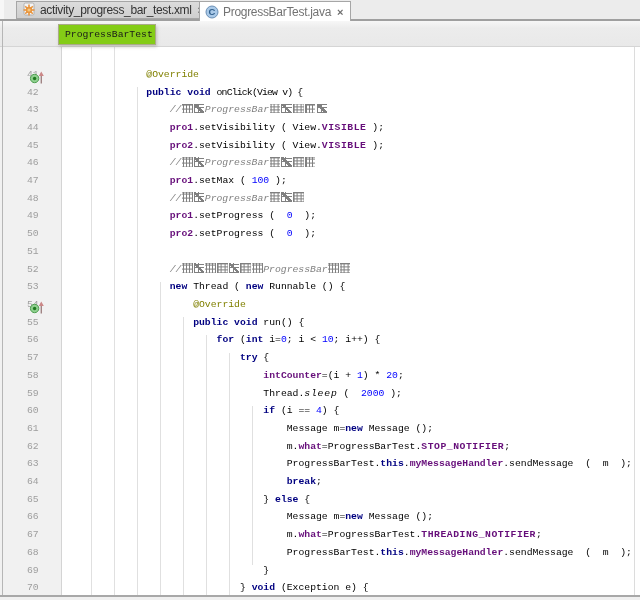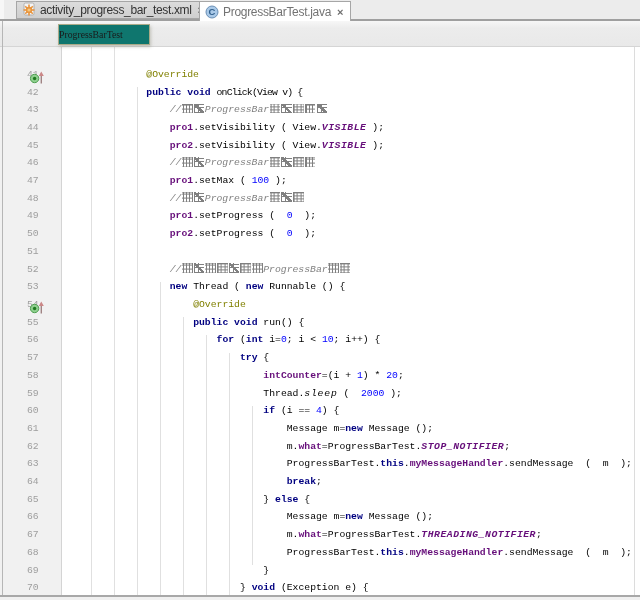--- a/index.html
+++ b/index.html
@@ -14,42 +14,42 @@
   #tab1 .lbl{font-size:12px;color:#333;letter-spacing:-0.35px;margin-left:3px;}
   #tab2{left:199px;top:1px;height:20px;background:#fff;
         border:1px solid #a6a6a6;border-bottom:none;display:flex;align-items:center;padding:0 6px 0 5px;}
   #tab2 .lbl{font-size:12px;color:#737373;letter-spacing:-0.3px;margin-left:4px;}
   .closex{font-size:11px;color:#6e6e6e;margin-left:6px;font-weight:bold;}
 
   
   #navband{left:0;top:21px;width:640px;height:25px;
            background:linear-gradient(to bottom,#f7f7f7 0%,#ececec 28%,#e9e9e9 100%);
            border-bottom:1px solid #d5d5d5;}
-  #tooltip{left:58px;top:24px;width:90px;height:19px;background:#0f766e;border:1px solid #aaaa88;
-           font-family:Liberation Serif, serif;font-size:9.75px;color:#1a1a1a;
-           line-height:19px;box-shadow:1px 2px 3px rgba(120,120,100,0.35);}
+  #tooltip{left:58px;top:24px;width:90px;height:19px;background:#84cc16;border:1px solid #aaaa88;
+           font-family:Liberation Mono, monospace;font-size:9.75px;color:#1a1a1a;
+           line-height:19px;padding-left:6px;box-shadow:1px 2px 3px rgba(120,120,100,0.35);}
 
   
   #editor{left:0;top:47px;width:640px;height:548px;background:#fff;}
   #gutter{left:0;top:47px;width:61px;height:548px;background:#f1f1f1;border-right:1px solid #d4d4d4;}
   #winborder{left:2px;top:21px;width:1px;height:574px;background:#b6b6b6;}
   #bottomline{left:0;top:595px;width:640px;height:2px;background:#a8a8a8;}
   #bottomstrip{left:0;top:597px;width:640px;height:3px;background:#f0f0f0;}
   #scrollline{left:634px;top:47px;width:1px;height:548px;background:#dcdcdc;}
 
   .guide{position:absolute;width:1px;background:#e0e0e0;}
 
   .it{font-style:italic;letter-spacing:0.8px;}
   pre{margin:14px;font-family:"Liberation Mono",monospace;font-size:9.75px;line-height:17.7px;}
   #lnums{left:0;top:51.85px;width:24.6px;text-align:right;color:#9e9e9e;}
   #code{left:85.5px;top:51.85px;color:#000;}
 
   .kw{color:#000080;font-weight:bold;}
   .fld{color:#660e7a;font-weight:bold;}
-  .cst{color:#660e7a;font-weight:bold;font-style:italic;letter-spacing:0.52px;}
+  .cst{color:#660e7a;font-weight:bold;letter-spacing:0.52px;}
   .num{color:#0000ff;}
   .ann{color:#808000;}
   .cmt{color:#808080;}
   .cmt .lat{font-style:italic;}
   .cn{display:inline-block;width:10.5px;height:9.5px;vertical-align:-1.2px;margin:0 0.6px;
       background:repeating-linear-gradient(90deg, currentColor 0 0.8px, transparent 0.8px 3.5px),
                  repeating-linear-gradient(0deg, currentColor 0 0.8px, transparent 0.8px 3.1px);
       background-position:0.6px 0.4px,0.6px 0.4px;}
   .cn:nth-of-type(2n){background:repeating-linear-gradient(90deg, currentColor 0 0.8px, transparent 0.8px 2.9px),
                  repeating-linear-gradient(0deg, currentColor 0 0.8px, transparent 0.8px 3.9px);

